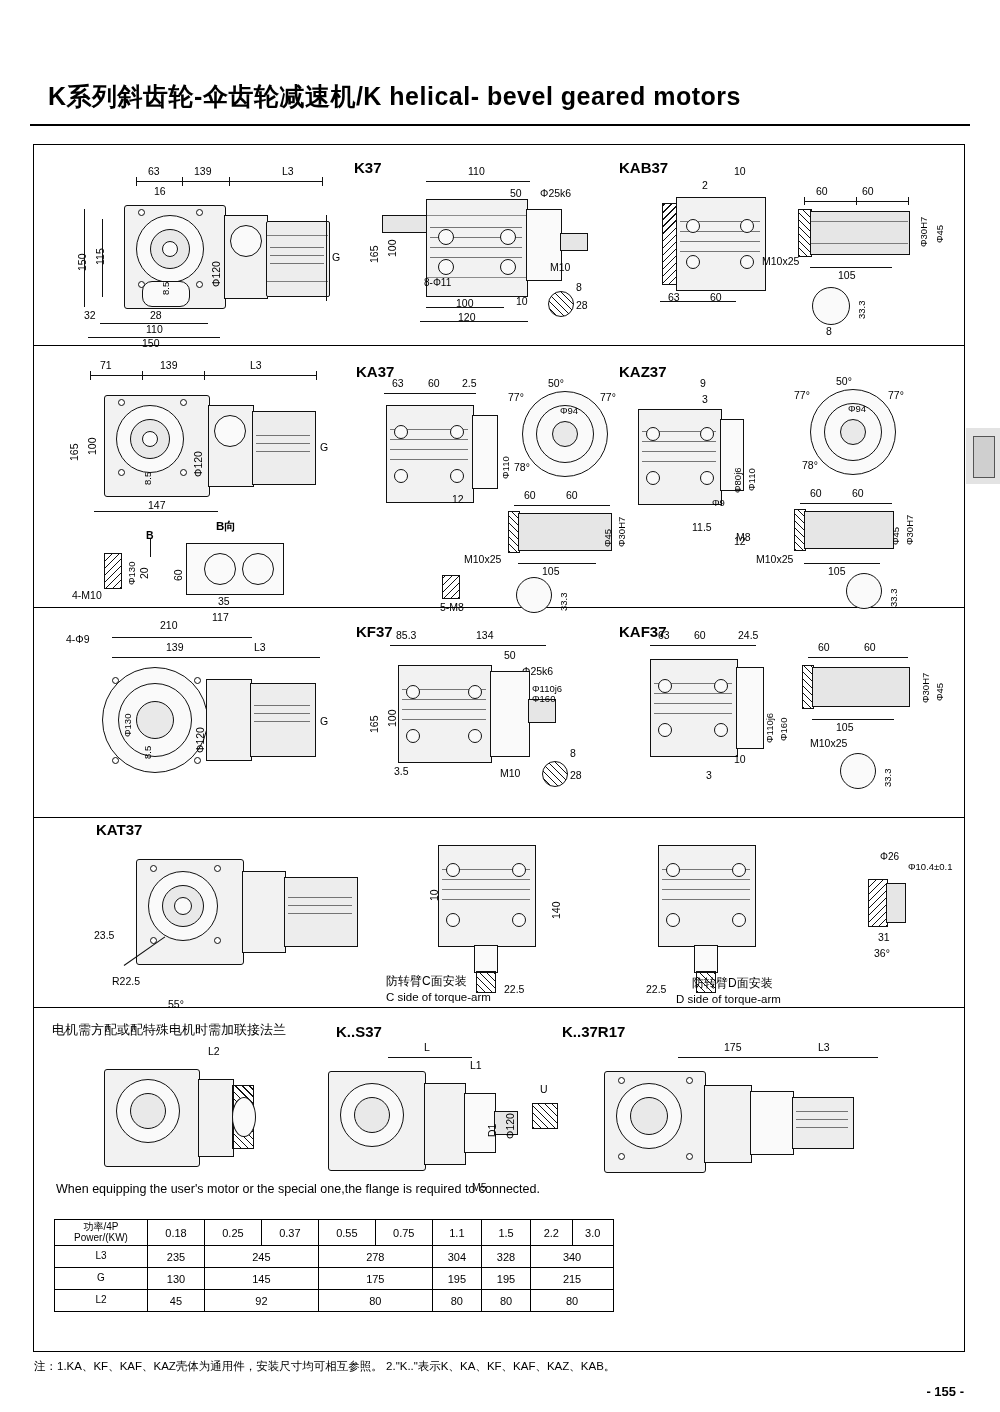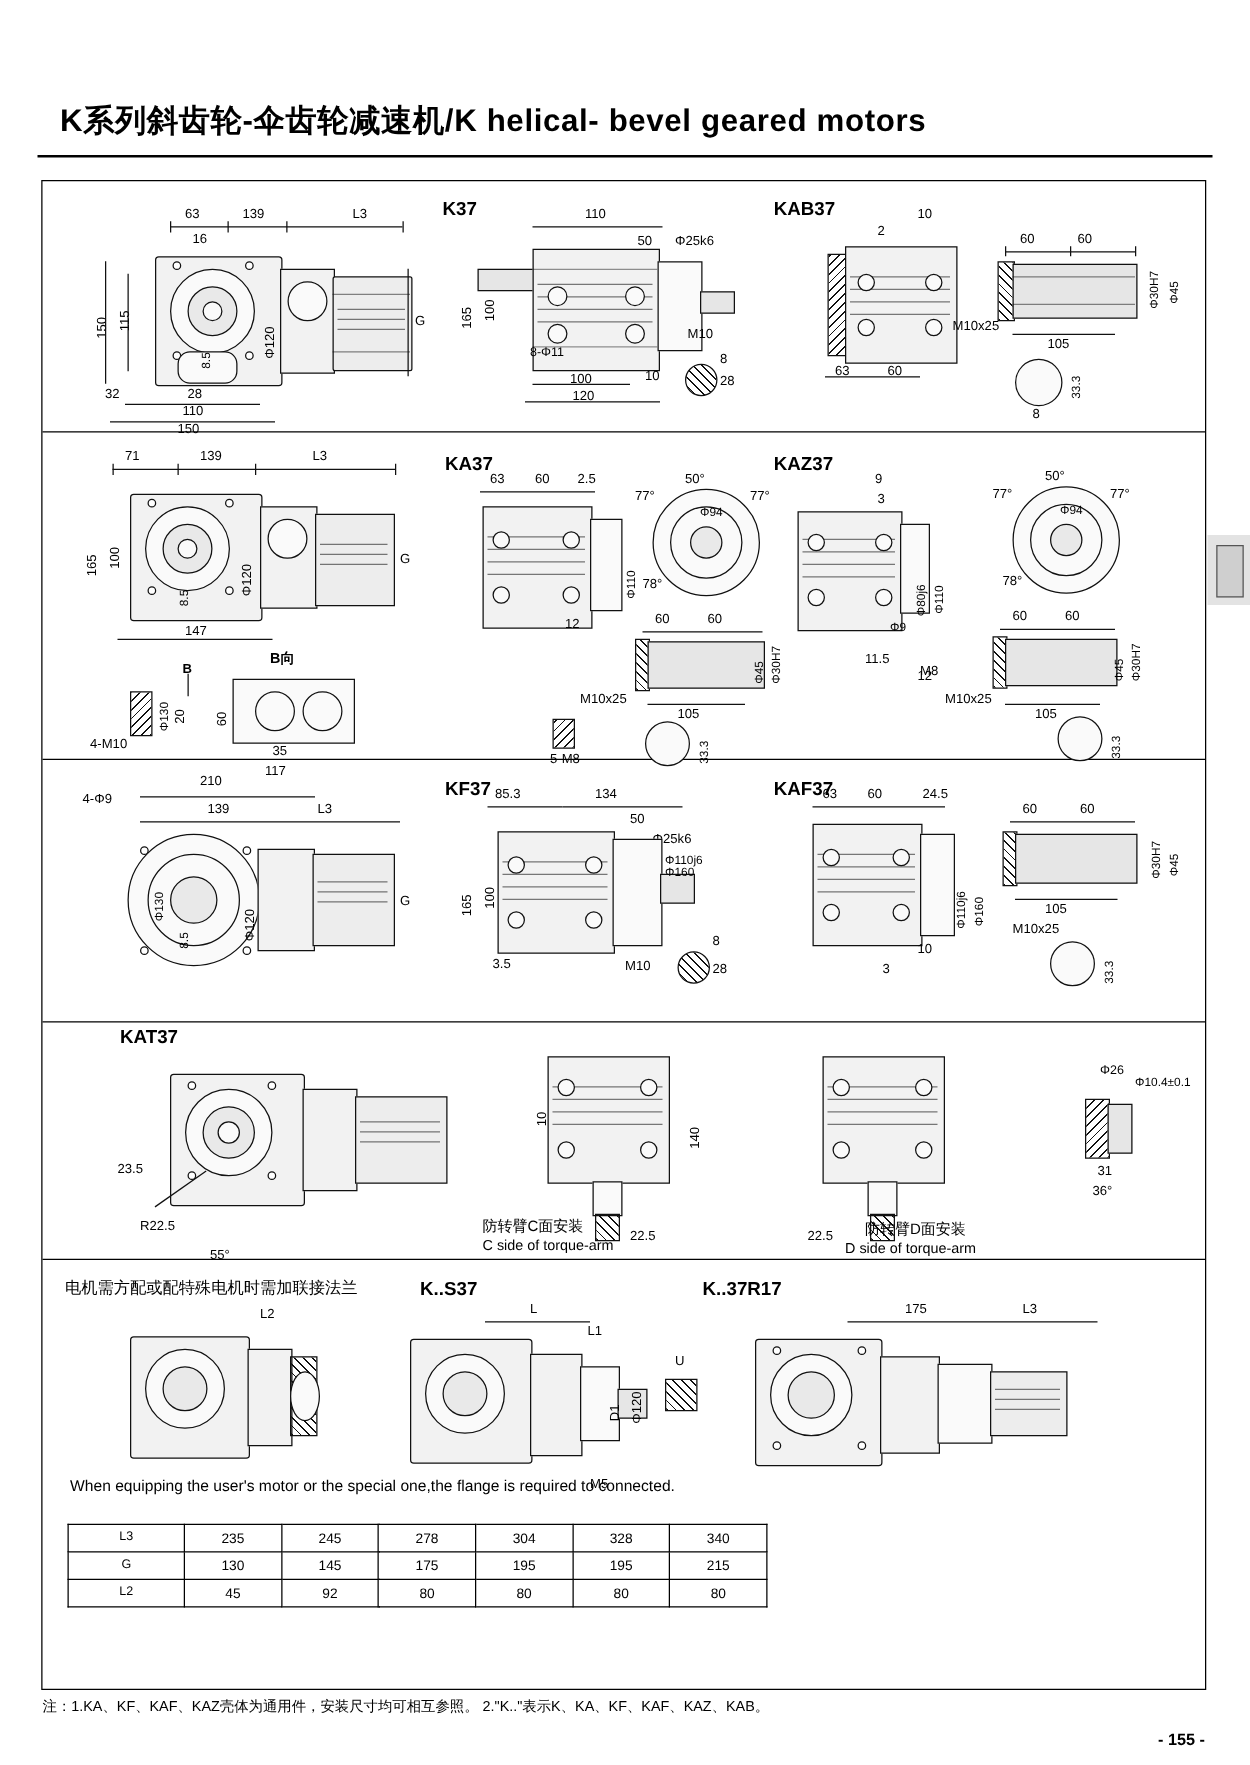--- a/index.html
+++ b/index.html
@@ -595,20 +595,35 @@
       <div class="rib" style="left:222px;top:70px;width:52px;"></div>
       <div class="rib" style="left:222px;top:78px;width:52px;"></div>
       <div class="rib" style="left:222px;top:86px;width:52px;"></div>
     </div>
 
     <div class="capt" style="left:22px;top:1036px;font-size:12.5px;line-height:1.35;width:330px;">When equipping the user's motor or the special one,the flange is required to connected.</div>
 
     <table class="spec-table">
       <tbody>
         <tr>
+          <td class="hd">
+            <div>功率/4P</div>
+            <div>Power/(KW)</div>
+          </td>
+          <td>0.18</td>
+          <td>0.25</td>
+          <td>0.37</td>
+          <td>0.55</td>
+          <td>0.75</td>
+          <td>1.1</td>
+          <td>1.5</td>
+          <td>2.2</td>
+          <td>3.0</td>
+        </tr>
+        <tr>
           <td class="hd">L3</td>
           <td>235</td>
           <td colspan="2">245</td>
           <td colspan="2">278</td>
           <td>304</td>
           <td>328</td>
           <td colspan="2">340</td>
         </tr>
         <tr>
           <td class="hd">G</td>

